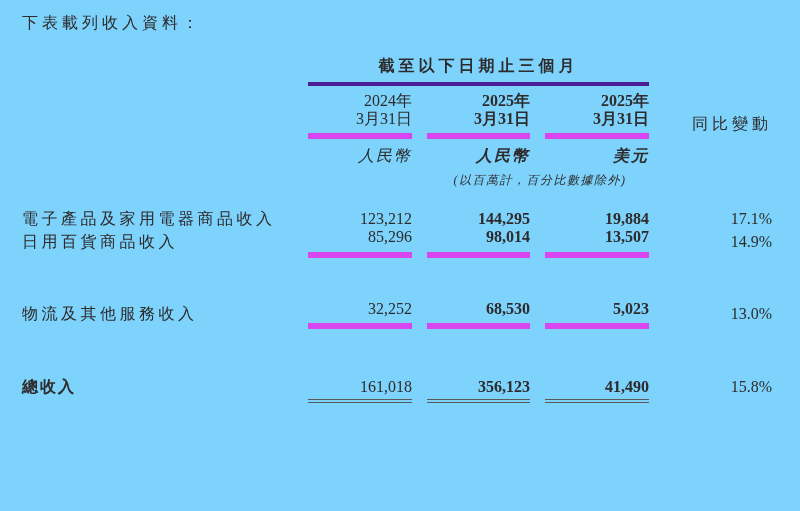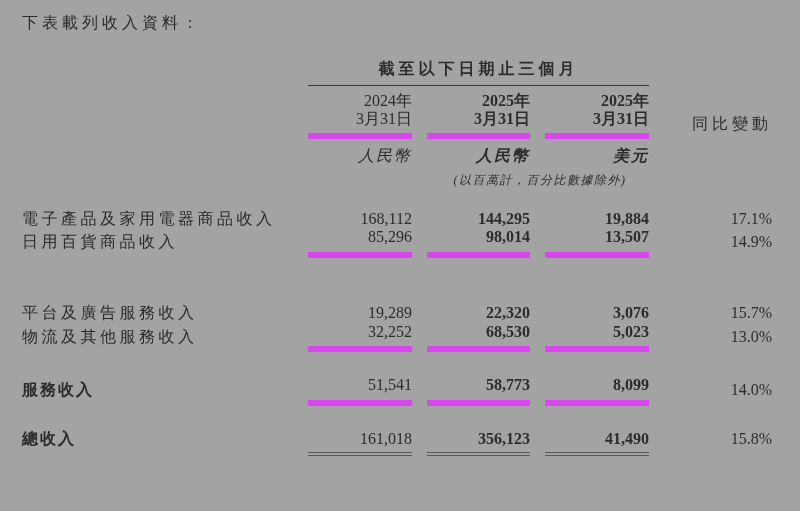--- a/index.html
+++ b/index.html
@@ -9,21 +9,21 @@
     width: 800px;
     height: 511px;
     overflow: hidden;
     font-family: "Liberation Serif", "DejaVu Serif", serif;
     color: #2e2b2c;
   }
   .page {
     position: relative;
     width: 800px;
     height: 511px;
-    background: #a3a3a3;
+    background: #7dd3fc;
   }
   .intro {
     position: absolute;
     left: 22px;
     top: 13px;
     font-size: 16px;
     letter-spacing: 4px;
     white-space: nowrap;
   }
   table.rev {
@@ -44,21 +44,21 @@
   .c2 > div, .c3 > div { margin-left: 15px; }
   .num { text-align: right; white-space: nowrap; }
   .zh  { letter-spacing: 3.5px; white-space: nowrap; }
   .b   { font-weight: bold; letter-spacing: 2px; }
   .bn  { font-weight: bold; }
   .it  { font-style: italic; }
   .spanhead {
     text-align: center;
     font-weight: bold;
     letter-spacing: 4px;
-    border-bottom: 1px solid #4c1d95;
+    border-bottom: 4px solid #4c1d95;
     padding-bottom: 7px;
     white-space: nowrap;
   }
   .yoyhead { letter-spacing: 4px; }
   .curr { letter-spacing: 2px; }
   .note {
     text-align: center;
     font-style: italic;
     letter-spacing: 1.5px;
     white-space: nowrap;
@@ -164,21 +164,21 @@
 
     <tr class="sp-a">
           <td colspan="5"></td>
         </tr>
 
     <tr class="h-r1">
       <td>
             <div class="zh">電子產品及家用電器商品收入</div>
           </td>
       <td class="c1">
-            <div class="num">168,112</div>
+            <div class="num">123,212</div>
           </td>
       <td class="c2">
             <div class="num bn">144,295</div>
           </td>
       <td class="c3">
             <div class="num bn">19,884</div>
           </td>
       <td class="c4">
             <div class="num">17.1%</div>
           </td>
@@ -204,37 +204,20 @@
 
     <tr class="sp-b">
           <td colspan="5"></td>
         </tr>
 
 
     <tr class="sp-c">
           <td colspan="5"></td>
         </tr>
 
-    <tr class="h-r4">
-      <td>
-            <div class="zh">平台及廣告服務收入</div>
-          </td>
-      <td class="c1">
-            <div class="num">19,289</div>
-          </td>
-      <td class="c2">
-            <div class="num bn">22,320</div>
-          </td>
-      <td class="c3">
-            <div class="num bn">3,076</div>
-          </td>
-      <td class="c4">
-            <div class="num">15.7%</div>
-          </td>
-    </tr>
 
     <tr class="h-r5">
       <td>
             <div class="zh pb6">物流及其他服務收入</div>
           </td>
       <td class="c1">
             <div class="num u">32,252</div>
           </td>
       <td class="c2">
             <div class="num u bn">68,530</div>
@@ -244,37 +227,20 @@
           </td>
       <td class="c4">
             <div class="num pb6">13.0%</div>
           </td>
     </tr>
 
     <tr class="sp-d">
           <td colspan="5"></td>
         </tr>
 
-    <tr class="h-sub">
-      <td>
-            <div class="zh b pb6">服務收入</div>
-          </td>
-      <td class="c1">
-            <div class="num u">51,541</div>
-          </td>
-      <td class="c2">
-            <div class="num u bn">58,773</div>
-          </td>
-      <td class="c3">
-            <div class="num u bn">8,099</div>
-          </td>
-      <td class="c4">
-            <div class="num pb6">14.0%</div>
-          </td>
-    </tr>
 
     <tr class="sp-e">
           <td colspan="5"></td>
         </tr>
 
     <tr class="h-tot">
       <td>
             <div class="zh b pb7">總收入</div>
           </td>
       <td class="c1">

